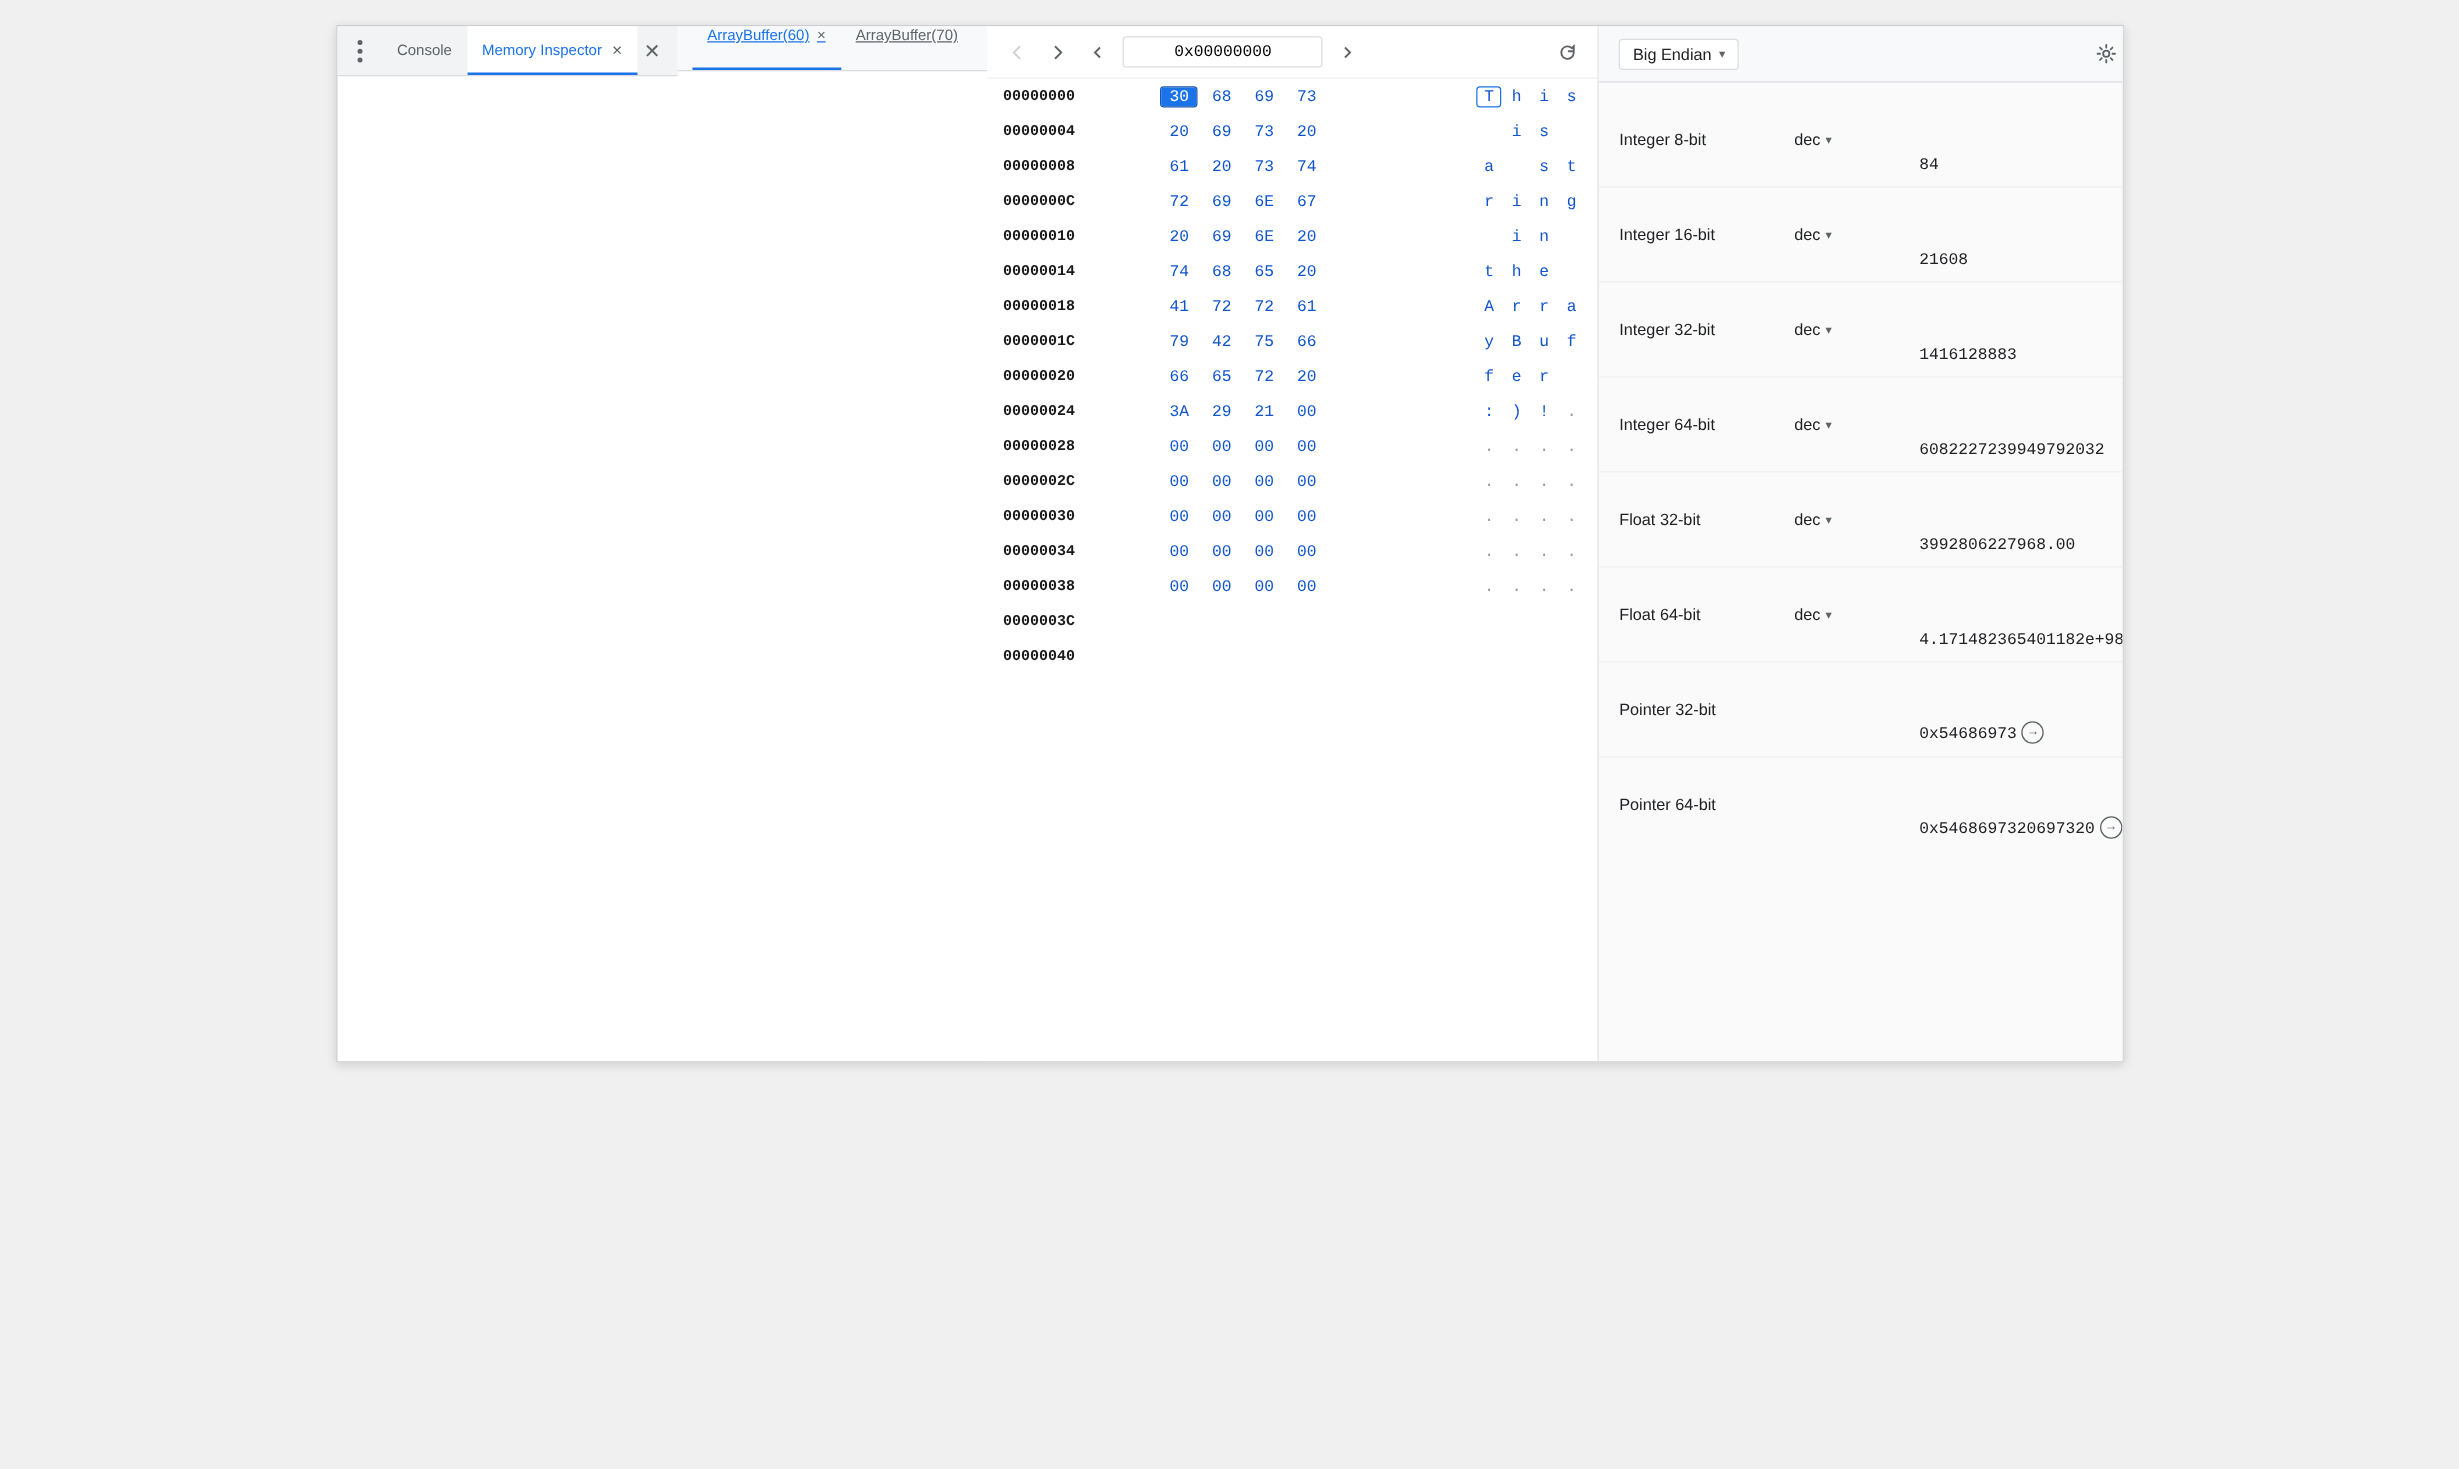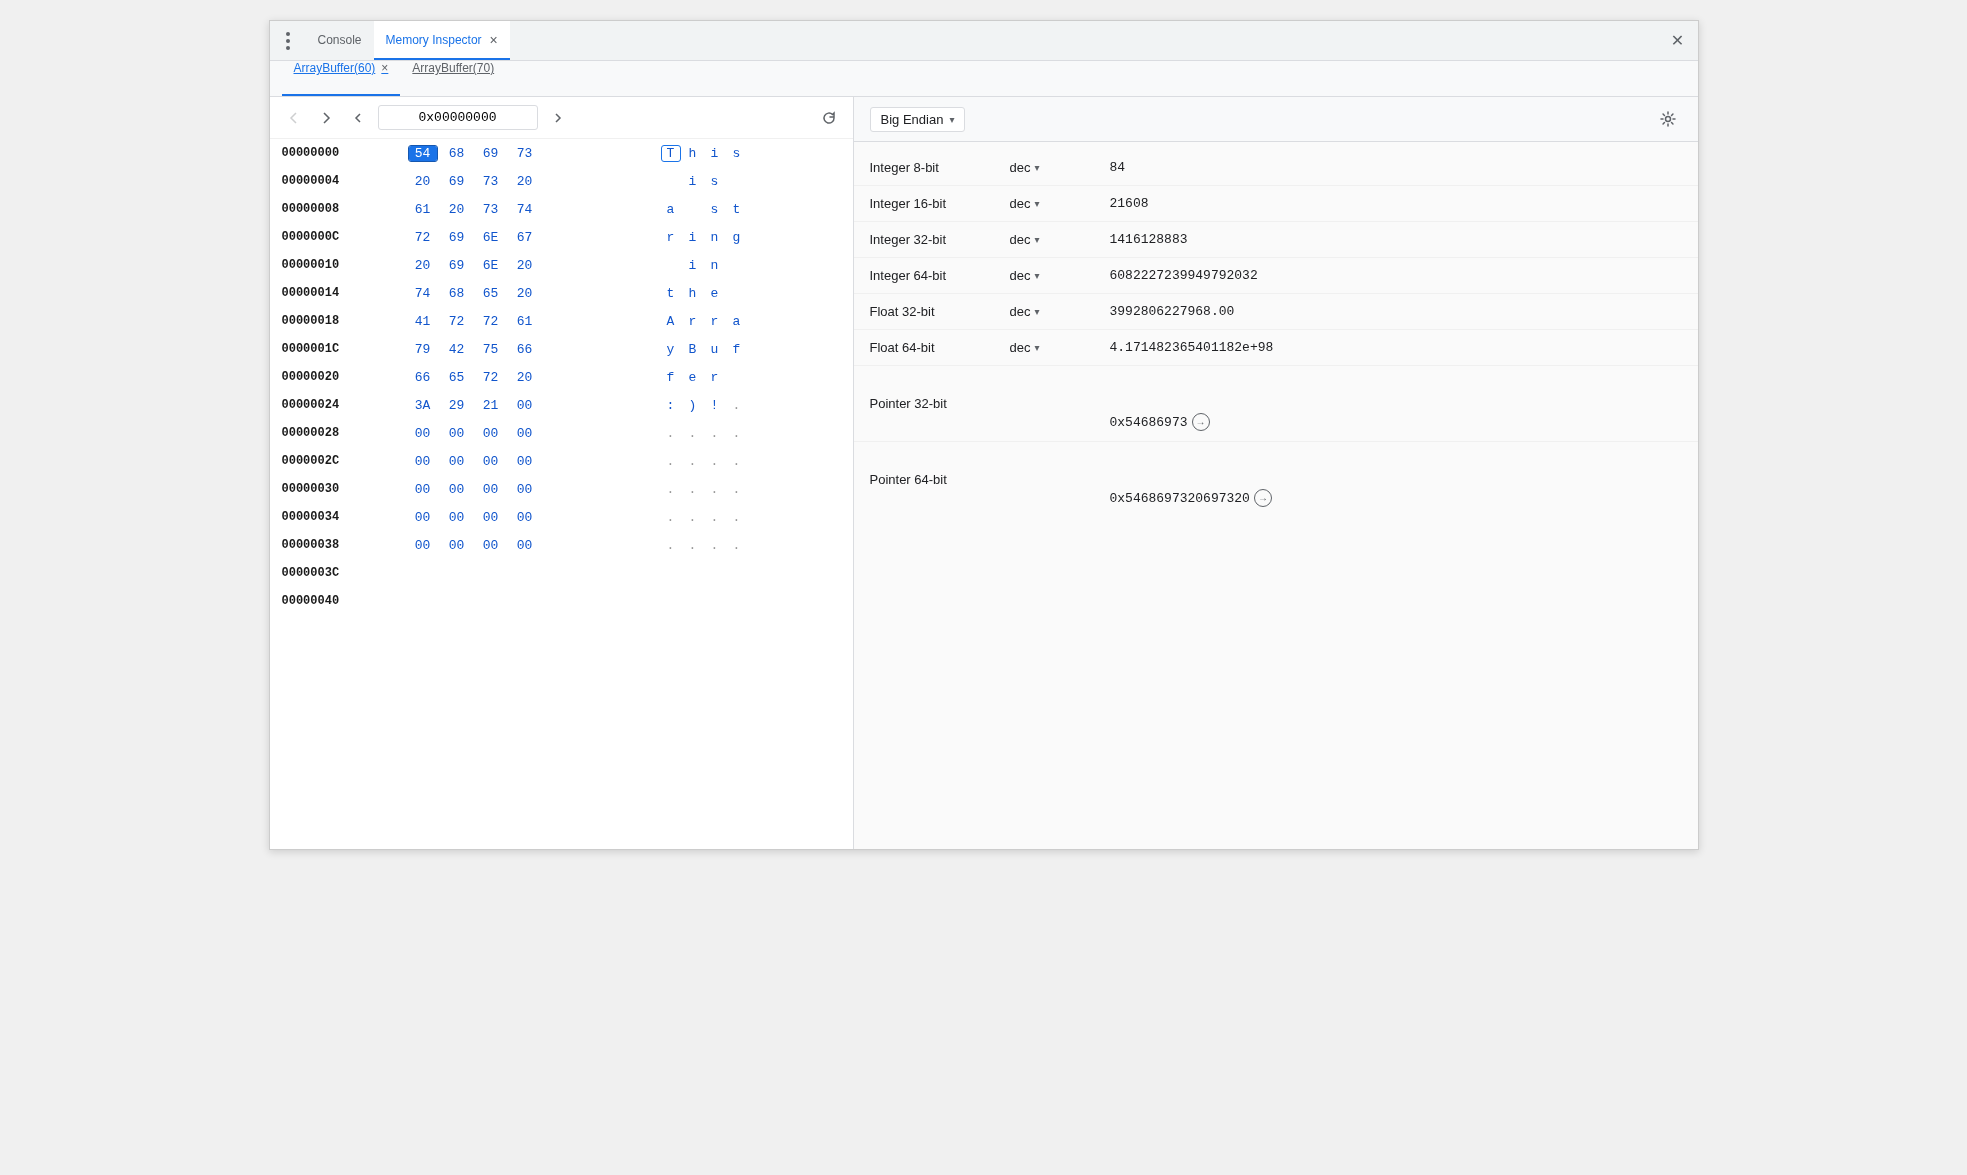--- a/index.html
+++ b/index.html
@@ -10,21 +10,20 @@
       width: 1967px;
       height: 1175px;
       overflow: hidden;
     }
     .devtools-window {
       width: 1430px;
       height: 830px;
       background: #fff;
       border: 1px solid #ccc;
       display: flex;
-      flex-direction: column;
       margin: 20px auto;
       box-shadow: 0 2px 8px rgba(0,0,0,0.15);
     }
     
     .top-tab-bar {
       display: flex;
       align-items: center;
       background: #f1f3f4;
       border-bottom: 1px solid #dadce0;
       height: 40px;
@@ -303,20 +302,21 @@
     }
     .insp-caret {
       font-size: 10px;
       color: #5f6368;
     }
     .insp-value {
       flex: 1;
       font-family: 'Courier New', monospace;
       font-size: 13px;
       color: #202124;
+      margin-top: 40px;
     }
     .insp-link {
       display: inline-flex;
       align-items: center;
       gap: 4px;
       color: #202124;
       font-family: 'Courier New', monospace;
       font-size: 13px;
       margin-top: 37px;
     }
@@ -394,21 +394,21 @@
             <path d="M13 8a5 5 0 11-1.5-3.5L13 3v4h-4" stroke="#5f6368" stroke-width="1.5" fill="none" stroke-linecap="round"></path>
           </svg>
         </div>
       </div>
 
       <div class="memory-rows">
 
         <div class="memory-row">
           <span class="row-address">00000000</span>
           <div class="hex-values">
-            <span class="hex-byte selected">54</span>
+            <span class="hex-byte selected">30</span>
             <span class="hex-byte">68</span>
             <span class="hex-byte">69</span>
             <span class="hex-byte">73</span>
           </div>
           <div class="ascii-values">
             <span class="ascii-char highlighted">T</span>
             <span class="ascii-char">h</span>
             <span class="ascii-char">i</span>
             <span class="ascii-char">s</span>
           </div>

